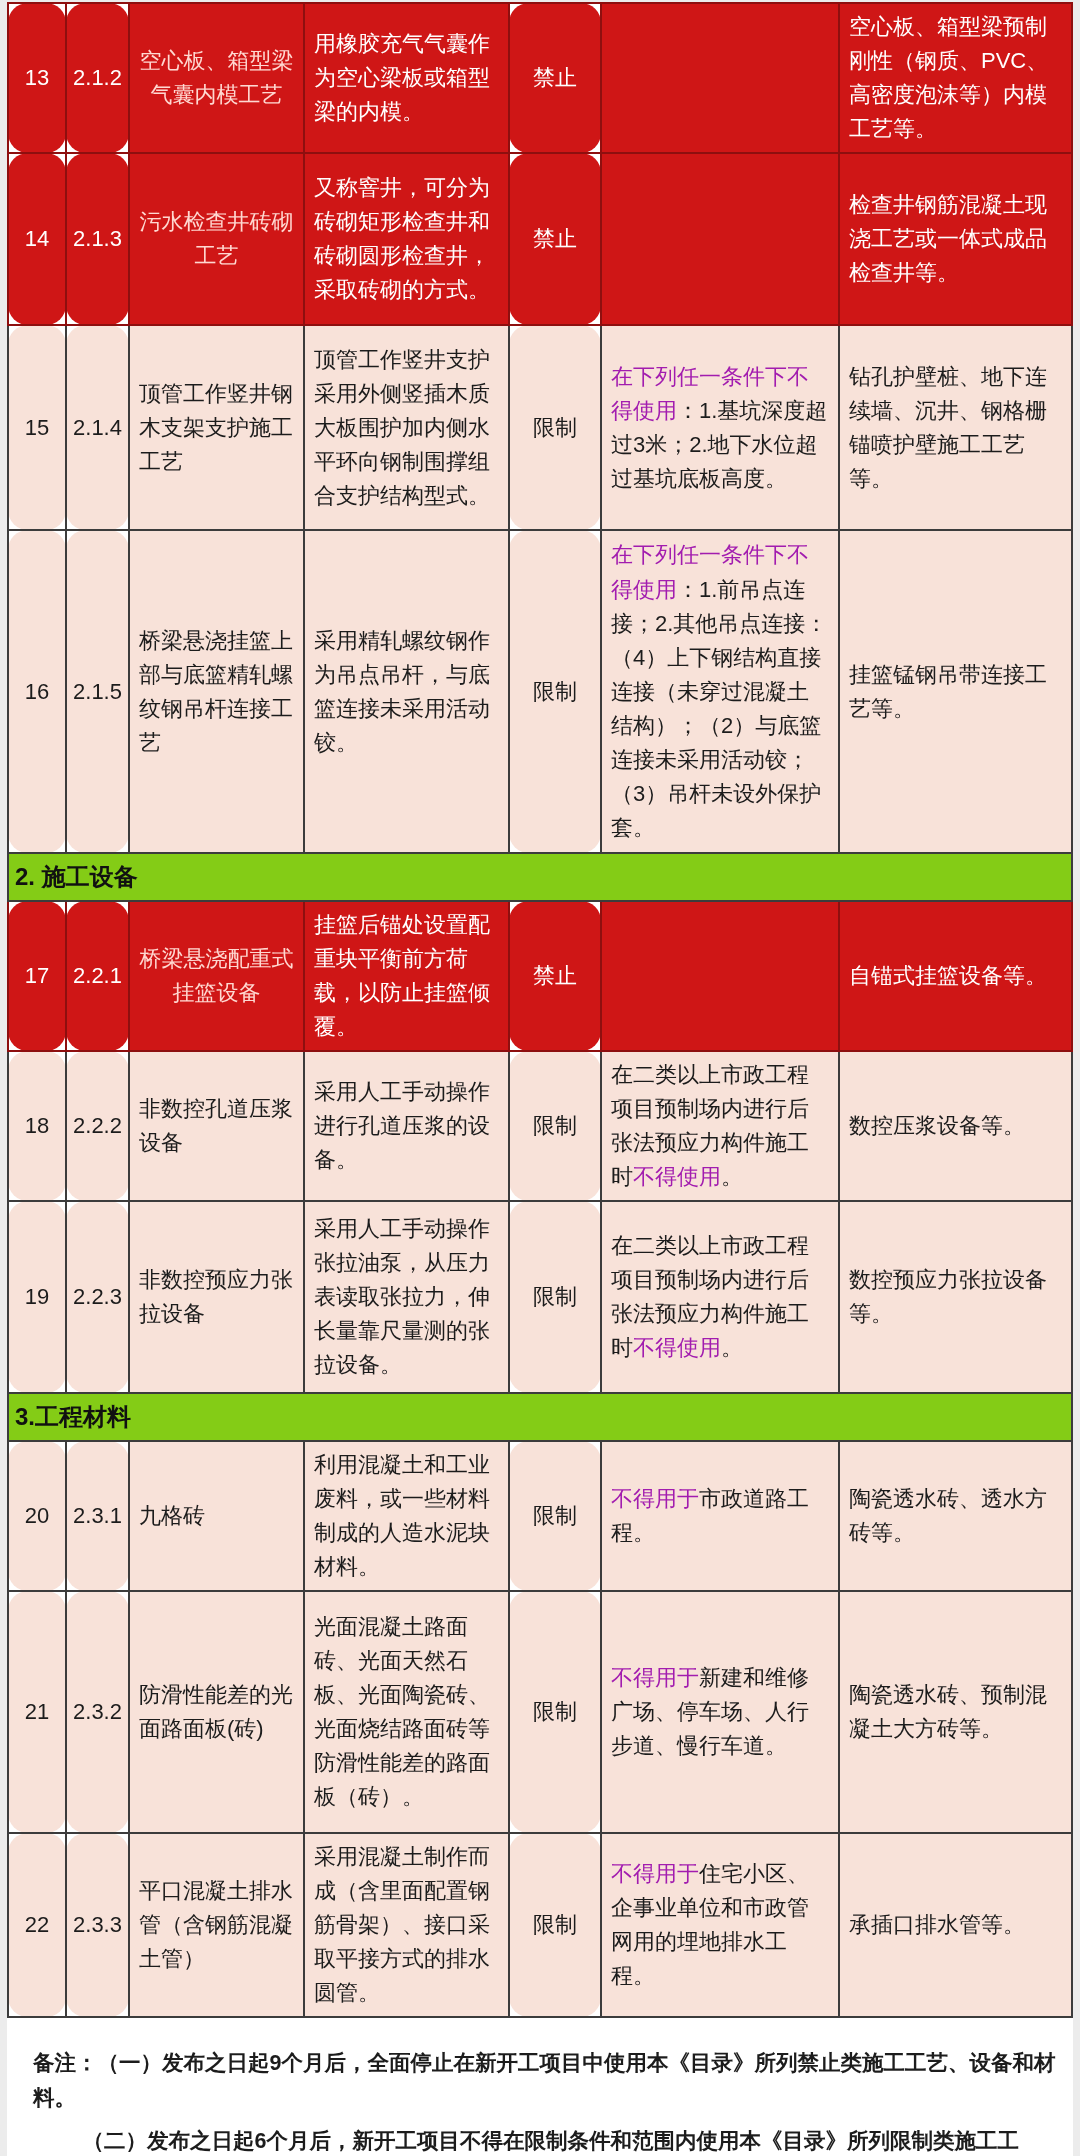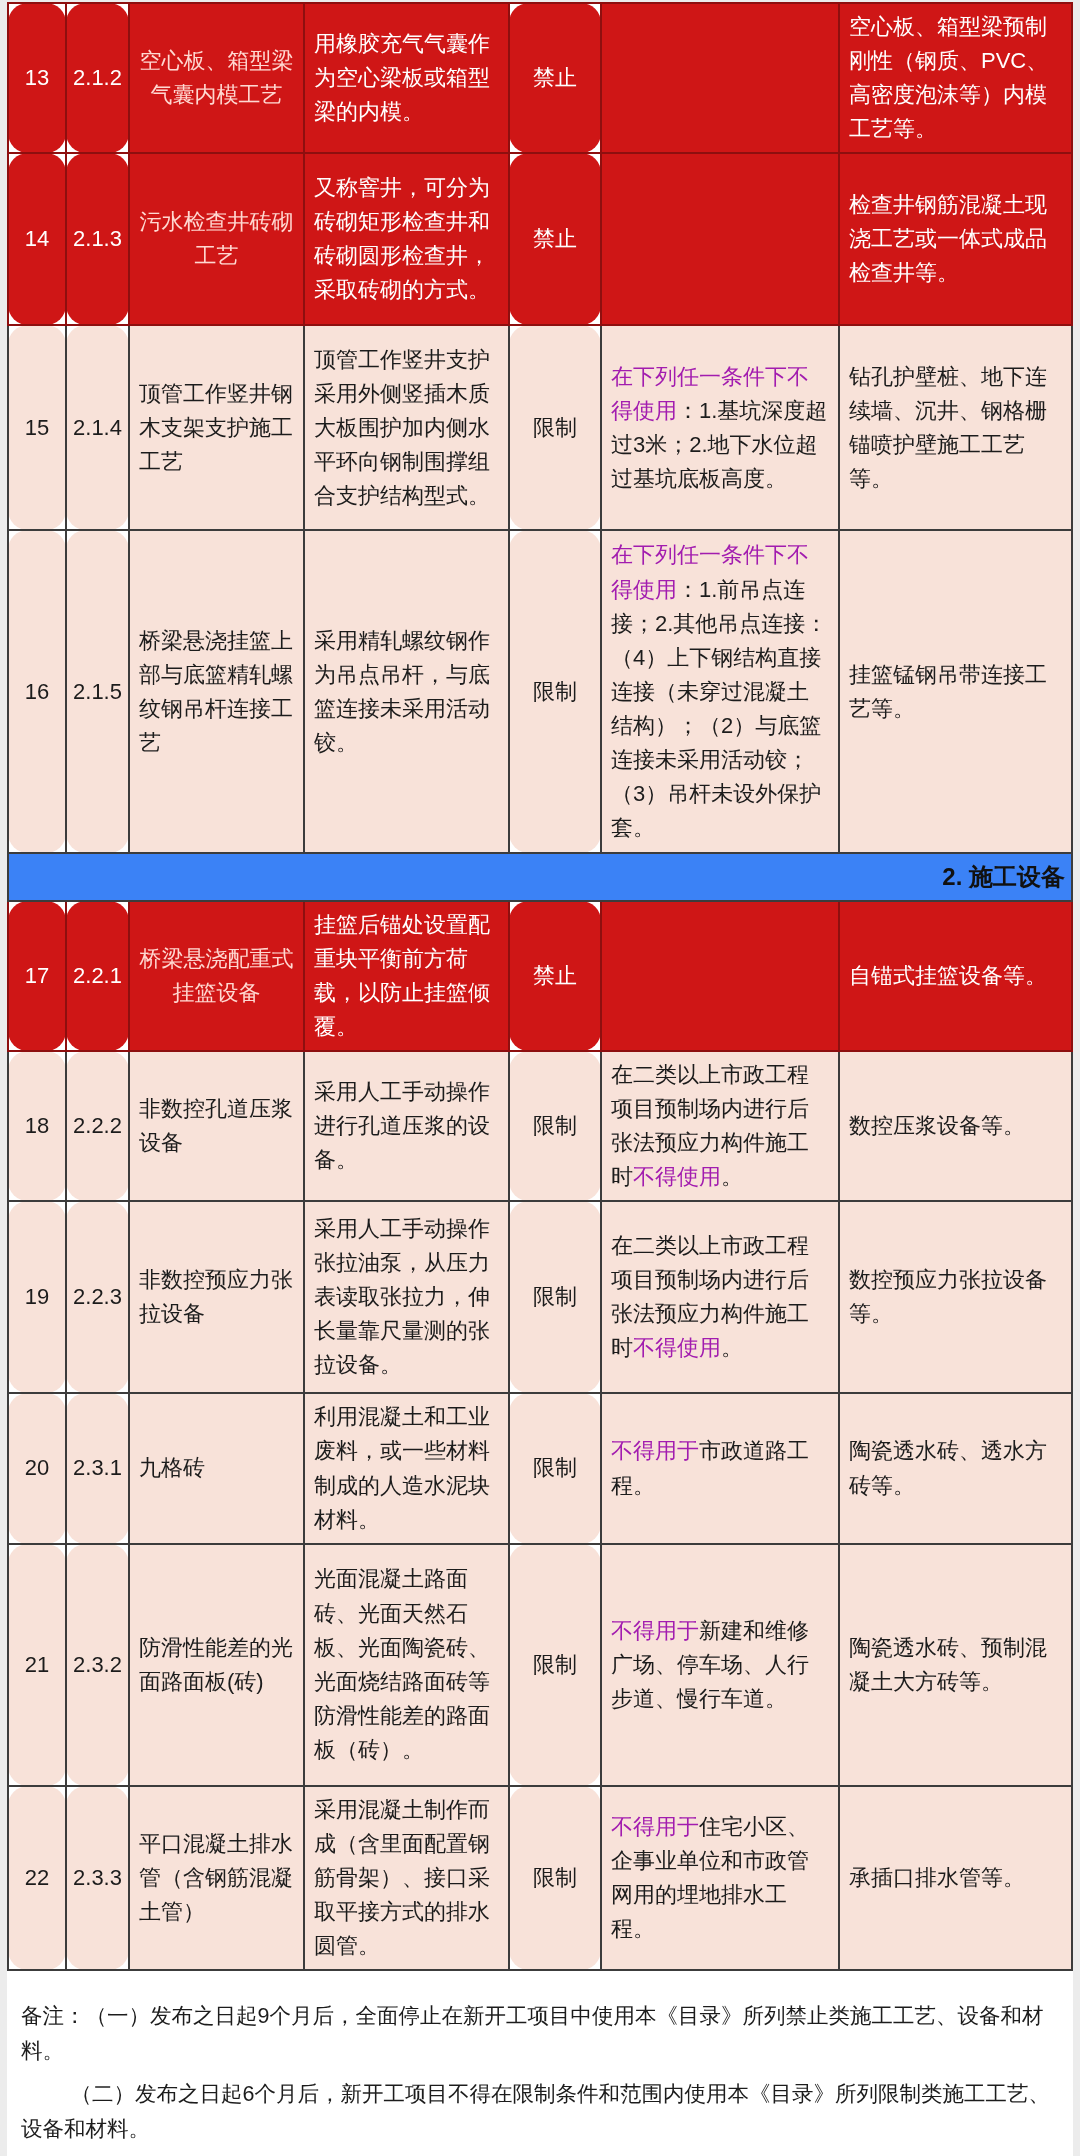--- a/index.html
+++ b/index.html
@@ -28,37 +28,37 @@
   tr.ban td{
     background:#cf1616;
     color:#ffffff;
     border-color:#8e0f0f;
   }
   tr.ban td.c-name{color:#ffd8d1;text-align:center;}
   tr.limit td{background:#f8e2d9;color:#1c1c1c;}
   td.c-no, td.c-code, td.c-status{text-align:center;padding:6px 2px;border-radius:20px;}
   td.c-name, td.c-desc, td.c-cond, td.c-alt{text-align:left;}
   tr.section td{
-    background:#3b82f6;
+    background:#84cc16;
     color:#111111;
-    text-align:right;
+    text-align:left;
     font-weight:bold;
     font-size:24px;
     padding:4px 6px;
     border-color:#3c3c3c;
   }
   .seg-red{color:#a21caf;font-weight:normal;}
   .notes{
     background:#ffffff;
     margin:0 7px;
     padding:28px 12px 34px 14px;
     font-size:21.5px;
     line-height:1.62;
   }
-  .notes p{margin:0 0 8px 0;}
+  .notes p{margin:0 0 8px 12px;font-weight:bold;}
   .notes p.indent{text-indent:2.3em;}
 </style>
 </head>
 <body>
 
 <div class="page">
   <div class="table-wrap">
     <table class="catalog">
       <colgroup>
         <col style="width:58px">
@@ -129,20 +129,23 @@
           </tr>
           <tr class="limit" style="height: 192px;">
             <td class="c-no">19</td>
             <td class="c-code">2.2.3</td>
             <td class="c-name">非数控预应力张拉设备</td>
             <td class="c-desc">采用人工手动操作张拉油泵，从压力表读取张拉力，伸长量靠尺量测的张拉设备。</td>
             <td class="c-status">限制</td>
             <td class="c-cond"><span>在二类以上市政工程项目预制场内进行后张法预应力构件施工时</span><span class="seg-red">不得使用</span><span>。</span></td>
             <td class="c-alt">数控预应力张拉设备等。</td>
           </tr>
+          <tr class="section" style="height: 42px;">
+            <td colspan="7">3.工程材料</td>
+          </tr>
           <tr class="limit" style="height: 141px;">
             <td class="c-no">20</td>
             <td class="c-code">2.3.1</td>
             <td class="c-name">九格砖</td>
             <td class="c-desc">利用混凝土和工业废料，或一些材料制成的人造水泥块材料。</td>
             <td class="c-status">限制</td>
             <td class="c-cond"><span class="seg-red">不得用于</span><span>市政道路工程。</span></td>
             <td class="c-alt">陶瓷透水砖、透水方砖等。</td>
           </tr>
           <tr class="limit" style="height: 242px;">

